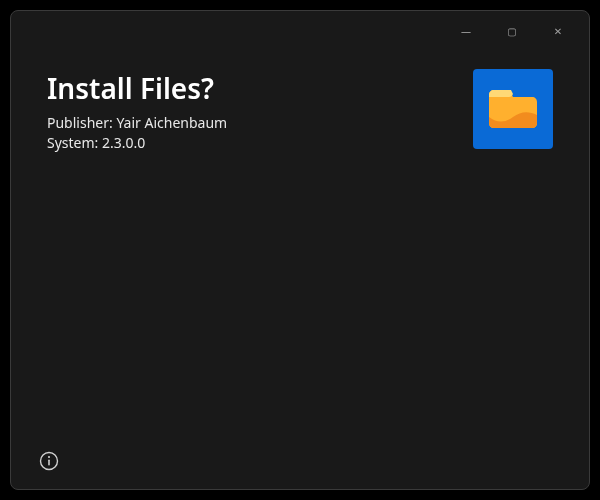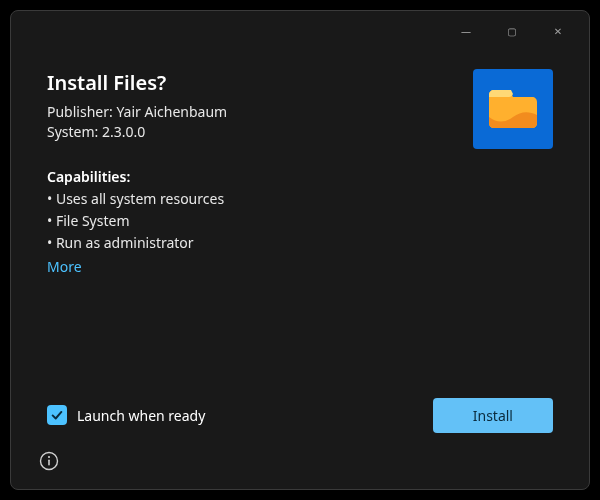--- a/index.html
+++ b/index.html
@@ -14,21 +14,21 @@
     padding-right: 8px; gap: 0;
   }
   .titlebar .btn {
     width: 46px; height: 32px; display: flex; align-items: center; justify-content: center;
     color: #a0a0a0; font-size: 10px; cursor: pointer;
   }
   .content {
     position: absolute; left: 36px; top: 58px; right: 36px; bottom: 0;
   }
   .heading {
-    font-size: 20px; font-weight: 600; color: #fff; margin-bottom: 6px;
+    font-size: 28px; font-weight: 600; color: #fff; margin-bottom: 6px;
   }
   .meta {
     font-size: 14px; color: #e8e8e8; line-height: 1.4;
   }
   .caps {
     margin-top: 26px;
   }
   .caps-title { font-size: 14px; font-weight: 600; color: #fff; margin-bottom: 2px; }
   .caps-list { font-size: 14px; color: #e8e8e8; line-height: 1.55; }
   .caps-list li { list-style: none; }
@@ -85,42 +85,22 @@
     <div class="heading">Install Files?</div>
     <div class="meta">
       <span>Publisher:</span>
       <span>Yair Aichenbaum</span>
     </div>
     <div class="meta">
       <span>System:</span>
       <span>2.3.0.0</span>
     </div>
 
-    <div class="caps">
-      <div class="caps-title">Capabilities:</div>
-      <ul class="caps-list">
-        <li class="bullet">Uses all system resources</li>
-        <li class="bullet">File System</li>
-        <li class="bullet">Run as administrator</li>
-      </ul>
-      <span class="more-link">More</span>
-    </div>
   </div>
 
-  <div class="footer">
-    <div class="checkbox-wrap">
-      <div class="checkbox">
-        <svg viewBox="0 0 16 16">
-            <path d="M3 8.5 L6.5 12 L13 4.5" stroke="#0a2b3d" stroke-width="2.2" fill="none" stroke-linecap="round" stroke-linejoin="round"></path>
-          </svg>
-      </div>
-      <span class="checkbox-label">Launch when ready</span>
-    </div>
-    <button class="install-btn">Install</button>
-  </div>
 
   <div class="info-icon">
     <svg width="20" height="20" viewBox="0 0 20 20">
       <circle cx="10" cy="10" r="8.5" stroke="#cfcfcf" stroke-width="1.4" fill="none"></circle>
       <circle cx="10" cy="6" r="1.1" fill="#cfcfcf"></circle>
       <rect x="9.2" y="8.5" width="1.6" height="6" rx="0.8" fill="#cfcfcf"></rect>
     </svg>
   </div>
 
 </div>

